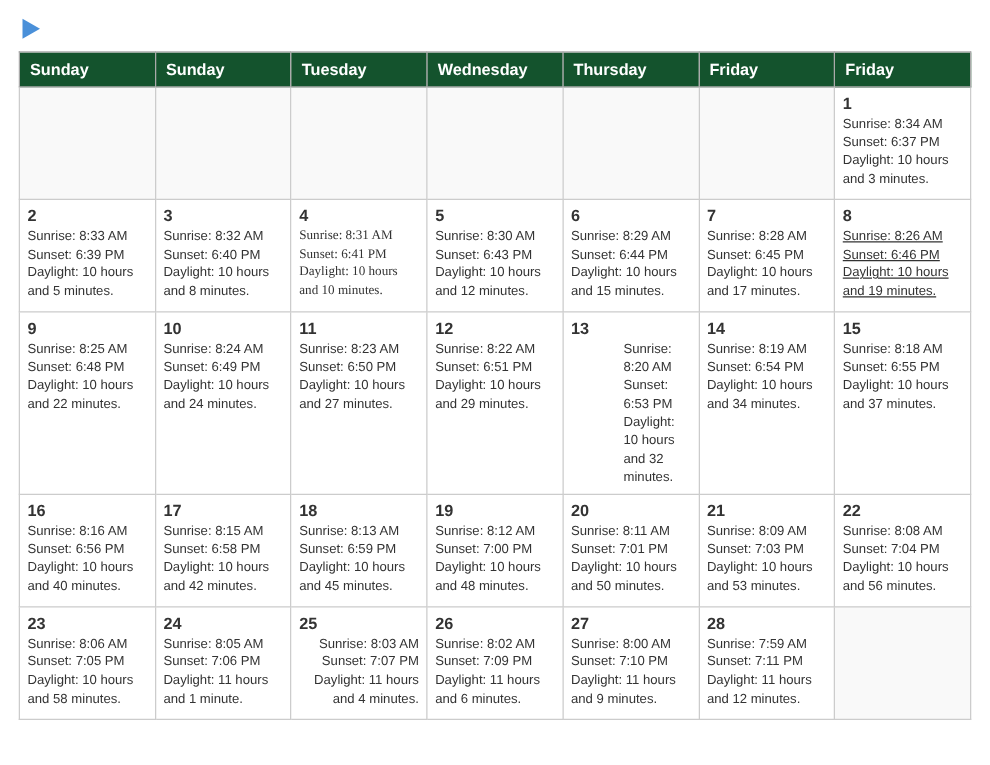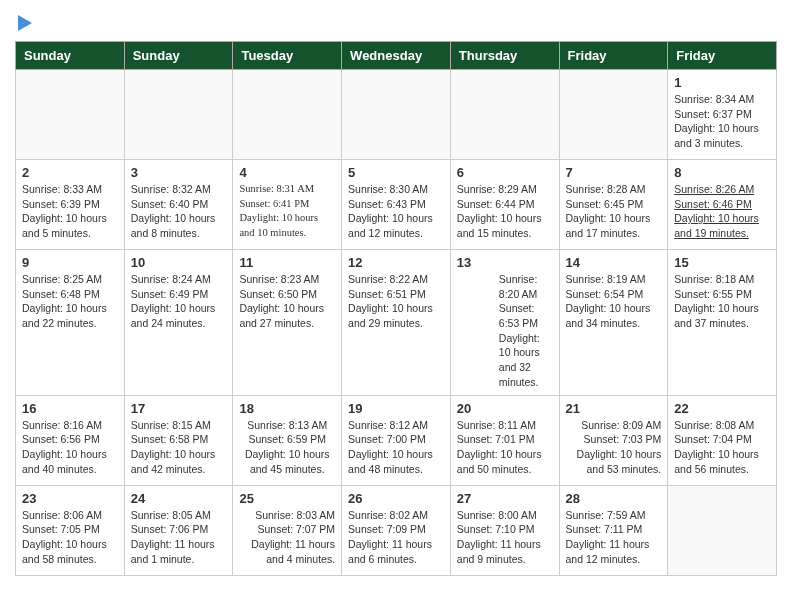--- a/index.html
+++ b/index.html
@@ -182,42 +182,42 @@
           </td>
           <td>
             <span class="day-num">17</span>
             <div class="info" style="white-space: pre-line;">Sunrise: 8:15 AM
 Sunset: 6:58 PM
 Daylight: 10 hours
 and 42 minutes.</div>
           </td>
           <td>
             <span class="day-num">18</span>
-            <div class="info" style="white-space: pre-line; text-align: center;">Sunrise: 8:13 AM
+            <div class="info" style="white-space: pre-line;">Sunrise: 8:13 AM
 Sunset: 6:59 PM
 Daylight: 10 hours
 and 45 minutes.</div>
           </td>
           <td>
             <span class="day-num">19</span>
             <div class="info" style="white-space: pre-line;">Sunrise: 8:12 AM
 Sunset: 7:00 PM
 Daylight: 10 hours
 and 48 minutes.</div>
           </td>
           <td>
             <span class="day-num">20</span>
             <div class="info" style="white-space: pre-line;">Sunrise: 8:11 AM
 Sunset: 7:01 PM
 Daylight: 10 hours
 and 50 minutes.</div>
           </td>
           <td>
             <span class="day-num">21</span>
-            <div class="info" style="white-space: pre-line; text-align: right;">Sunrise: 8:09 AM
+            <div class="info" style="white-space: pre-line;">Sunrise: 8:09 AM
 Sunset: 7:03 PM
 Daylight: 10 hours
 and 53 minutes.</div>
           </td>
           <td>
             <span class="day-num">22</span>
             <div class="info" style="white-space: pre-line;">Sunrise: 8:08 AM
 Sunset: 7:04 PM
 Daylight: 10 hours
 and 56 minutes.</div>

